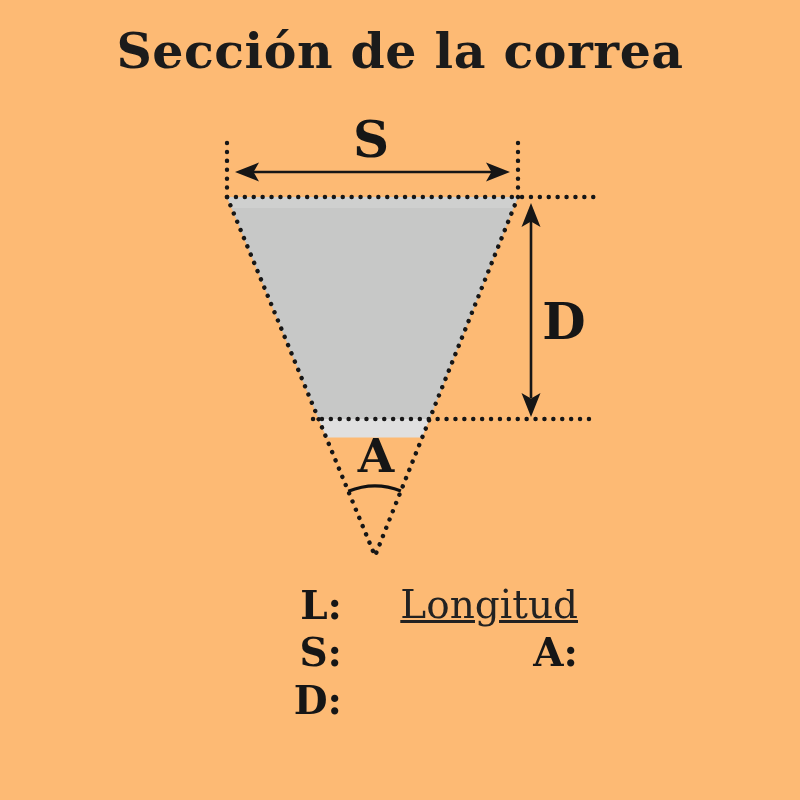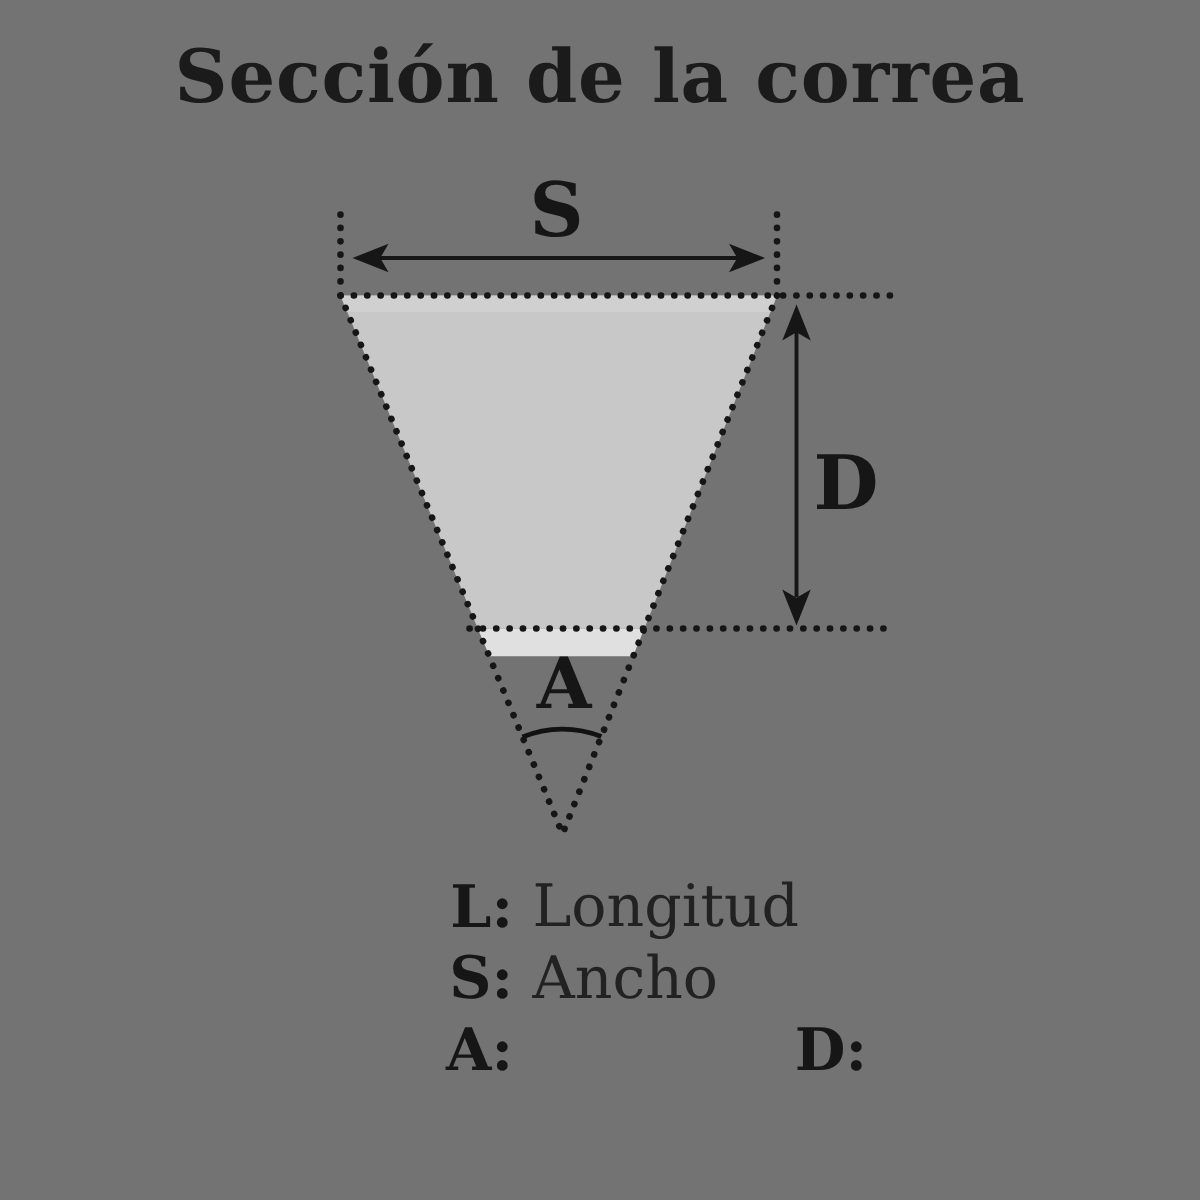--- a/index.html
+++ b/index.html
@@ -4,21 +4,21 @@
 <style>
   html, body {
     margin: 0;
     padding: 0;
     background: #ffffff;
   }
   .page {
     position: relative;
     width: 800px;
     height: 800px;
-    background: #737373;
+    background: #fdba74;
     overflow: hidden;
     font-family: "DejaVu Serif", "Liberation Serif", serif;
     color: #1a1a1a;
   }
   .page-title {
     position: absolute;
     top: 22px;
     left: 0;
     width: 800px;
     text-align: center;
@@ -72,22 +72,23 @@
     align-items: center;
     font-size: 39px;
     color: #222222;
   }
   .legend-key {
     text-align: right;
     font-weight: bold;
     color: #161616;
   }
   .legend-label {
-    text-align: left;
+    text-align: right;
     font-weight: normal;
+    text-decoration: underline;
   }
 </style>
 </head>
 <body>
 
 <div class="page">
 
   <div class="page-title">Sección de la correa</div>
 
   <svg class="diagram-svg" viewBox="0 0 800 800">
@@ -124,20 +125,19 @@
 
     <text x="376" y="472" text-anchor="middle" font-size="47" class="dim-label">A</text>
     <path d="M 348.3 491.3 A 70 70 0 0 1 400.9 491.0" class="angle-arc"></path>
   </svg>
 
   <div class="legend">
     <div class="legend-key">L:</div>
     <div class="legend-label">Longitud</div>
 
     <div class="legend-key">S:</div>
-    <div class="legend-label">Ancho</div>
 
     <div class="legend-key">A:</div>
 
     <div class="legend-key">D:</div>
   </div>
 
 </div>
 
 </body></html>

